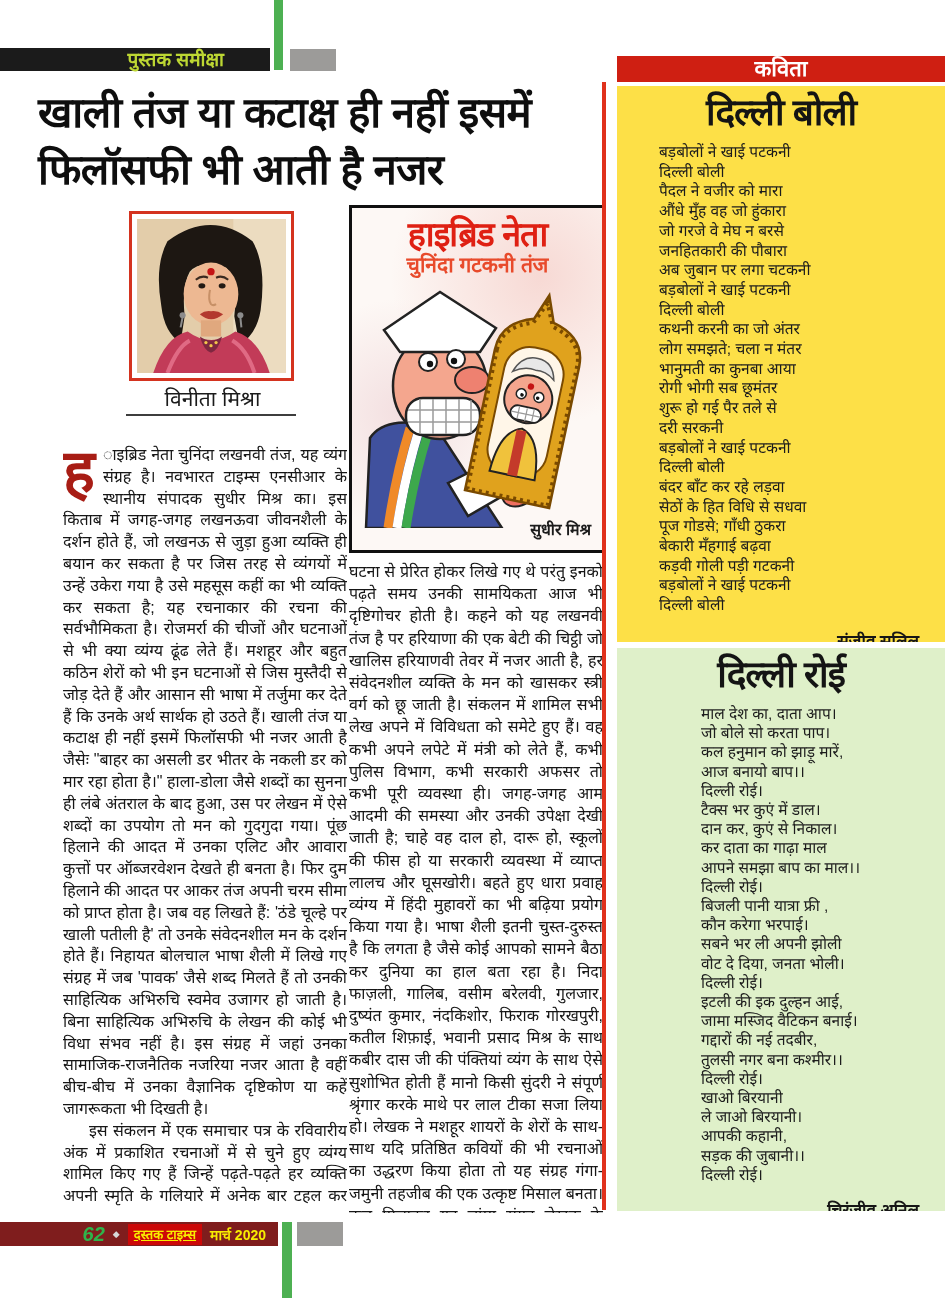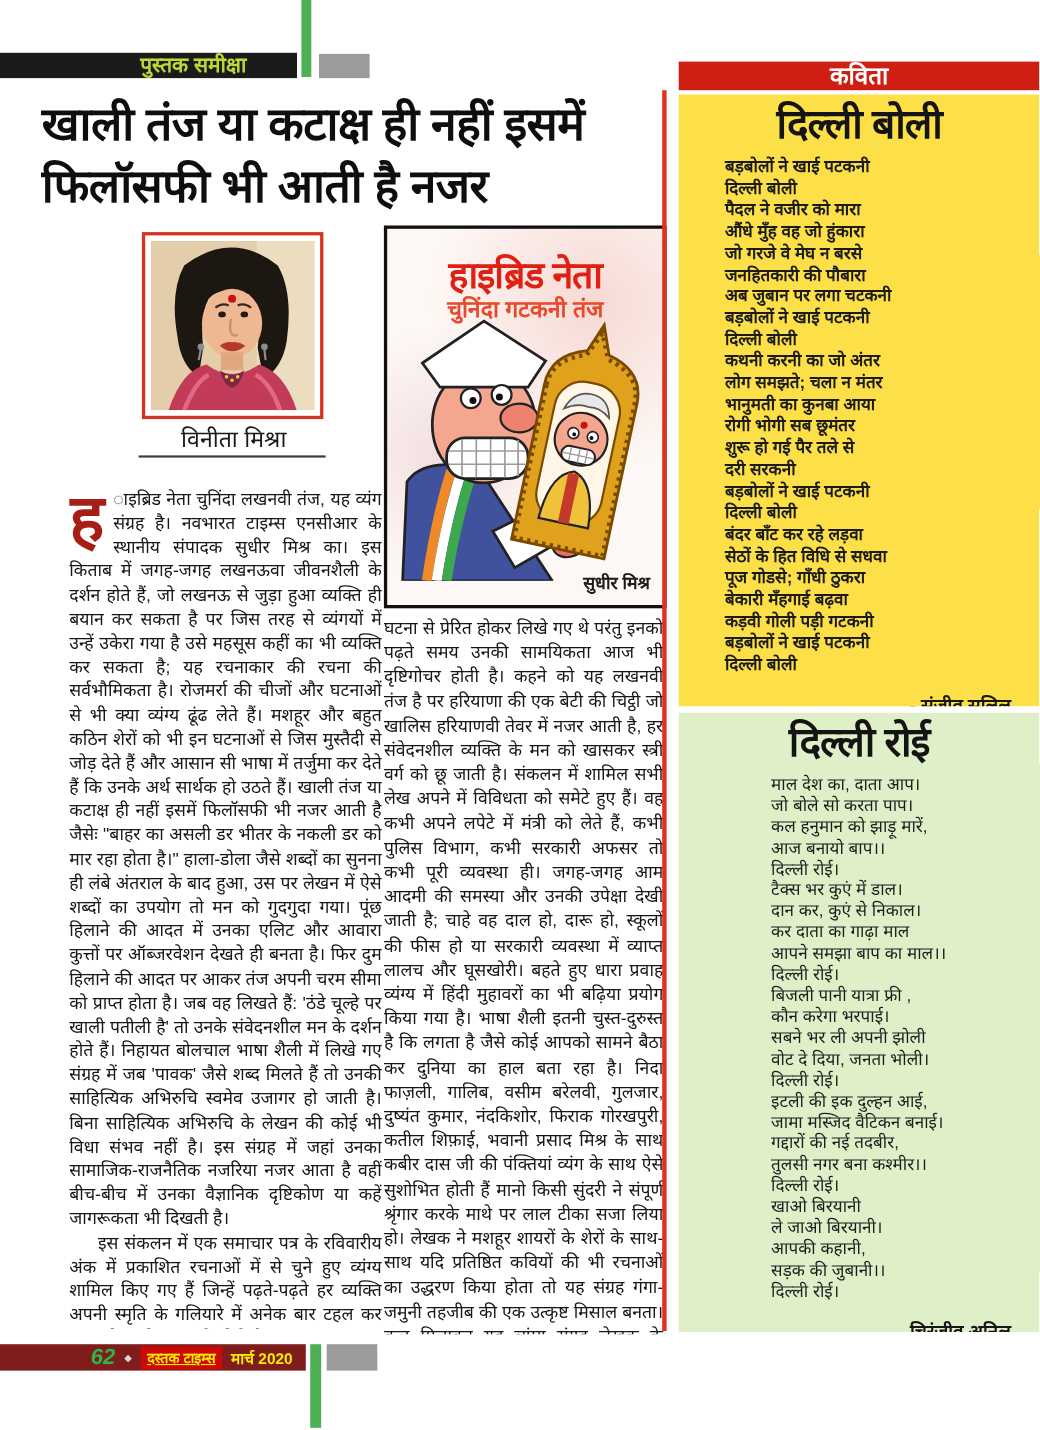--- a/index.html
+++ b/index.html
@@ -41,21 +41,21 @@
   .book-cover {
     position:absolute; left:349px; top:205px; width:257px; height:348px;
     border:3px solid #101010;
     background:
       radial-gradient(circle at 75% 20%, #f7d9d4 0%, rgba(247,217,212,0) 45%),
       radial-gradient(circle at 20% 60%, #f3dfe0 0%, rgba(243,223,224,0) 40%),
       #fdf8f5;
     overflow:hidden;
   }
   .book-title {
-    margin-top:24px; text-align:center; font-size:34px; line-height:38px;
+    margin-top:7px; text-align:center; font-size:34px; line-height:38px;
     font-weight:bold; color:#df2013; letter-spacing:-1px;
   }
   .book-subtitle {
     text-align:center; font-size:21px; line-height:24px; font-weight:bold; color:#e84a2b;
   }
   .book-art { position:absolute; left:0; top:70px; width:255px; height:250px; }
   .book-author {
     position:absolute; right:12px; bottom:10px; font-size:16px; font-weight:bold; color:#1c1c1c;
   }
 
@@ -86,21 +86,21 @@
   .poem1 { top:86px; height:556px; background:#fde047; }
   .poem2 { top:648px; height:563px; background:#dff0c9; }
   .poem-title {
     text-align:center; font-size:37px; font-weight:bold; color:#141414;
     margin-top:5px; line-height:44px; letter-spacing:-1px;
   }
   .poem-lines {
     white-space:pre-line; padding-left:42px; margin-top:7px;
     font-size:15.5px; color:#1c1c1c;
   }
-  .poem1 .poem-lines { line-height:19.7px;font-weight:bold; }
+  .poem1 .poem-lines { line-height:19.7px; }
   .poem2 .poem-lines { line-height:19.2px;margin-left:42px; }
   .poem-author { text-align:right; padding-right:26px; font-size:17px; font-weight:bold; margin-top:14px; }
 
   
   .footer-black-bar {
     position:absolute; left:0; top:1222px; width:278px; height:24px; background:#7f1d1d;
     display:flex; align-items:center; justify-content:flex-end; gap:8px; padding-right:12px;
   }
   .footer-pageno { color:#2fb34a; font-size:20px; font-weight:bold; font-style:italic; }
   .footer-diamond { color:#d8d8d8; font-size:9px; }

